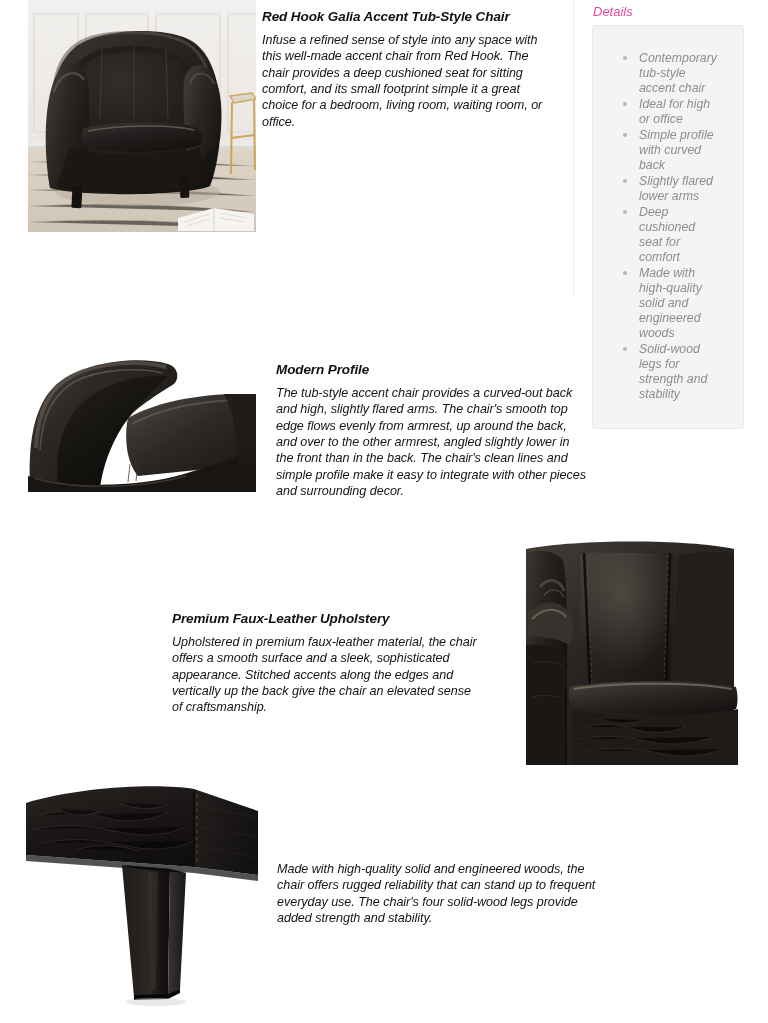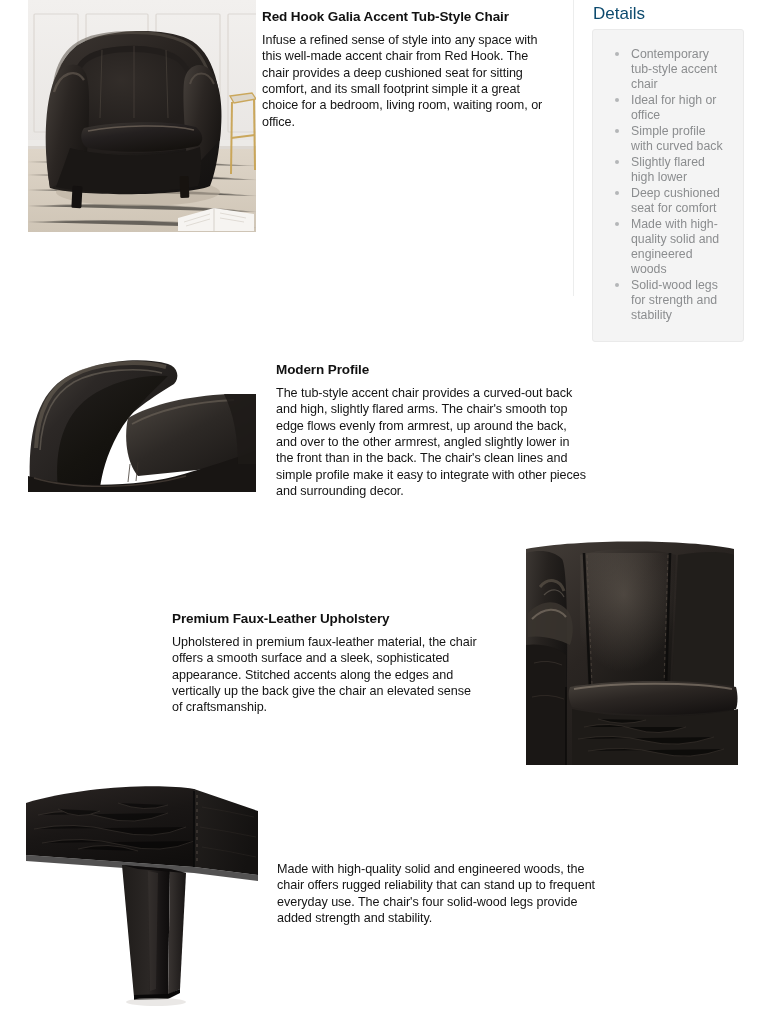--- a/index.html
+++ b/index.html
@@ -14,20 +14,21 @@
     position: relative;
     overflow: hidden;
     font-family: "Liberation Sans", "DejaVu Sans", sans-serif;
     color: #111111;
     -webkit-font-smoothing: antialiased;
   }
   .page {
     position: relative;
     width: 676px;
     height: 1023px;
+    font-style: italic;
   }
 
   
   .sec-title {
     font-size: 13.5px;
     font-weight: bold;
     color: #111111;
     line-height: 1.25;
     margin: 0 0 6px 0;
     letter-spacing: -0.1px;
@@ -57,37 +58,37 @@
     height: 296px;
     background: #eceded;
   }
   #details-panel {
     position: absolute;
     left: 592px;
     top: 4px;
     width: 152px;
   }
   #details-heading {
-    font-size: 17px;
-    color: #0c4a6e;
+    font-size: 13px;
+    color: #ec4899;
     line-height: 1.2;
     margin: 0 0 5px 1px;
     font-weight: normal;
   }
   #details-box {
     background: #f4f4f4;
     border: 1px solid #eaeaea;
     border-radius: 3px;
     padding: 9px 10px 10px 10px;
     box-sizing: border-box;
     width: 152px;
   }
   #details-list {
     list-style: none;
-    margin: 8px;
+    margin: 16px;
     padding: 0;
   }
   #details-list li {
     position: relative;
     padding-left: 20px;
     font-size: 12.3px;
     line-height: 1.22;
     color: #8b8d8f;
     margin-bottom: 1px;
   }
@@ -252,21 +253,21 @@
   </div>
 
   <div id="details-divider"></div>
   <div id="details-panel">
     <div id="details-heading">Details</div>
     <div id="details-box">
       <ul id="details-list">
         <li><span class="bullet"></span><span>Contemporary tub-style accent chair</span></li>
         <li><span class="bullet"></span><span>Ideal for high or office</span></li>
         <li><span class="bullet"></span><span>Simple profile with curved back</span></li>
-        <li><span class="bullet"></span><span>Slightly flared high lower</span></li>
+        <li><span class="bullet"></span><span>Slightly flared lower arms</span></li>
         <li><span class="bullet"></span><span>Deep cushioned seat for comfort</span></li>
         <li><span class="bullet"></span><span>Made with high-quality solid and engineered woods</span></li>
         <li><span class="bullet"></span><span>Solid-wood legs for strength and stability</span></li>
       </ul>
     </div>
   </div>
 
   <div class="photo" id="photo-back">
     <svg viewBox="0 0 228 140" preserveAspectRatio="none" aria-hidden="true">
       <defs>

